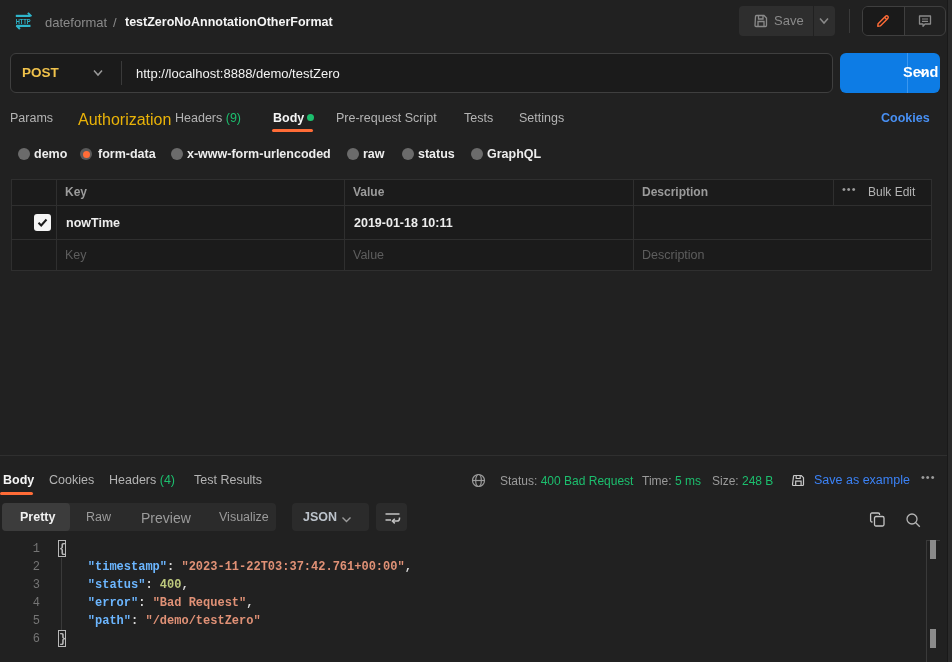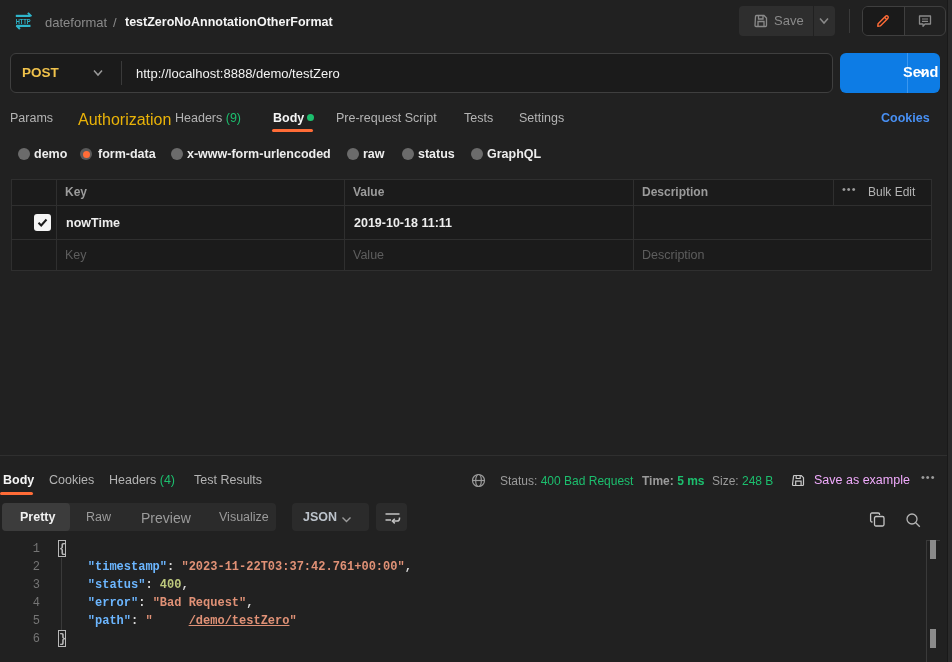--- a/index.html
+++ b/index.html
@@ -111,47 +111,47 @@
 <div class="abs" style="left:353px;top:185px;font-size:12px;font-weight:bold;color:#9b9b9b;">Value</div>
 <div class="abs" style="left:642px;top:185px;font-size:12px;font-weight:bold;color:#9b9b9b;">Description</div>
 <div class="abs" style="left:842px;top:183px;font-size:11px;color:#9b9b9b;letter-spacing:1px;">•••</div>
 <div class="abs" style="left:868px;top:185px;font-size:12px;color:#b4b4b4;">Bulk Edit</div>
 
 <div class="abs" style="left:34px;top:214px;width:17px;height:17px;background:#f5f5f5;border-radius:3px;"></div>
 <svg class="abs" style="left:36px;top:216px;" width="13" height="13" viewBox="0 0 13 13">
   <path d="M2.5 6.8 L5.2 9.5 L10.5 3.5" fill="none" stroke="#1b1b1b" stroke-width="2"></path>
 </svg>
 <div class="abs" style="left:66px;top:216px;font-size:12.5px;font-weight:bold;color:#ededed;">nowTime</div>
-<div class="abs" style="left:354px;top:216px;font-size:12.5px;font-weight:bold;color:#ededed;">2019-10-18 11:11</div>
+<div class="abs" style="left:354px;top:216px;font-size:12.5px;font-weight:bold;color:#ededed;">2019-01-18 10:11</div>
 
 <div class="abs" style="left:65px;top:248px;font-size:12.5px;color:#5e5e5e;">Key</div>
 <div class="abs" style="left:353px;top:248px;font-size:12.5px;color:#5e5e5e;">Value</div>
 <div class="abs" style="left:642px;top:248px;font-size:12.5px;color:#5e5e5e;">Description</div>
 
 <div class="abs" style="left:0;top:455px;width:952px;height:1px;background:#2f2f2f;"></div>
 
 <div class="abs" style="left:3px;top:473px;font-size:12.5px;font-weight:bold;color:#f5f5f5;">Body</div>
 <div class="abs" style="left:0px;top:492px;width:33px;height:2.5px;background:#ff6c37;border-radius:2px;"></div>
 <div class="abs" style="left:49px;top:473px;font-size:12.5px;color:#b4b4b4;">Cookies</div>
 <div class="abs" style="left:109px;top:473px;font-size:12.5px;color:#b4b4b4;">Headers <span style="color:#1cbf6e;">(4)</span></div>
 <div class="abs" style="left:194px;top:473px;font-size:12.5px;color:#b4b4b4;">Test Results</div>
 
 <svg class="abs" style="left:471px;top:473px;" width="15" height="15" viewBox="0 0 15 15">
   <circle cx="7.5" cy="7.5" r="6" fill="none" stroke="#9b9b9b" stroke-width="1.2"></circle>
   <ellipse cx="7.5" cy="7.5" rx="2.8" ry="6" fill="none" stroke="#9b9b9b" stroke-width="1.2"></ellipse>
   <path d="M1.5 7.5 h12" stroke="#9b9b9b" stroke-width="1.2"></path>
 </svg>
 <div class="abs" style="left:500px;top:474px;font-size:12px;color:#9b9b9b;">Status: <span style="color:#1cbf6e;">400 Bad Request</span></div>
-<div class="abs" style="left:642px;top:474px;font-size:12px;color:#9b9b9b;font-weight:bold;">Time: <span style="color:#1cbf6e;">5 ms</span></div>
+<div class="abs" style="left:642px;top:474px;font-size:12px;color:#9b9b9b;">Time: <span style="color:#1cbf6e;">5 ms</span></div>
 <div class="abs" style="left:712px;top:474px;font-size:12px;color:#9b9b9b;">Size: <span style="color:#1cbf6e;">248 B</span></div>
 <svg class="abs" style="left:791px;top:473px;" width="15" height="15" viewBox="0 0 15 15">
   <path d="M2.5 3.5 a1 1 0 0 1 1-1 h6.8 l2.2 2.2 v6.8 a1 1 0 0 1 -1 1 h-9 a1 1 0 0 1 -1-1 z" fill="none" stroke="#c9c9c9" stroke-width="1.2"></path>
   <path d="M4.7 12.2 v-4 h5.4 v4 M5.2 2.7 V5.5 h4 V2.7" fill="none" stroke="#c9c9c9" stroke-width="1.2"></path>
 </svg>
-<div class="abs" style="left:814px;top:473px;font-size:12.5px;color:#f0abfc;">Save as example</div>
+<div class="abs" style="left:814px;top:473px;font-size:12.5px;color:#3b82f6;">Save as example</div>
 <div class="abs" style="left:921px;top:471px;font-size:11px;color:#9b9b9b;letter-spacing:1px;">•••</div>
 
 <div class="abs" style="left:2px;top:503px;width:274px;height:28px;background:#2b2b2b;border-radius:4px;"></div>
 <div class="abs" style="left:2px;top:503px;width:68px;height:28px;background:#3c3c3c;border-radius:4px;"></div>
 <div class="abs" style="left:20px;top:510px;font-size:12.5px;font-weight:bold;color:#f0f0f0;">Pretty</div>
 <div class="abs" style="left:86px;top:510px;font-size:12.5px;color:#9b9b9b;">Raw</div>
 <div class="abs" style="left:141px;top:510px;font-size:14px;color:#9b9b9b;">Preview</div>
 <div class="abs" style="left:219px;top:510px;font-size:12.5px;color:#9b9b9b;">Visualize</div>
 
 <div class="abs" style="left:292px;top:503px;width:77px;height:28px;background:#2b2b2b;border-radius:4px;"></div>
@@ -175,21 +175,21 @@
   <circle cx="7" cy="7" r="5" fill="none" stroke="#b5b5b5" stroke-width="1.3"></circle>
   <path d="M10.8 10.8 L14.8 14.8" stroke="#b5b5b5" stroke-width="1.3"></path>
 </svg>
 
 <div class="abs" style="left:0;top:540px;width:952px;height:122px;font-family:'Liberation Mono',monospace;font-size:12px;font-weight:bold;line-height:18px;">
   <div class="abs" style="left:0;top:0;width:40px;text-align:right;color:#757575;font-weight:normal;">1<br>2<br>3<br>4<br>5<br>6</div>
   <div class="abs" style="left:59px;top:0;color:#d8d8d8;white-space:pre;"><span style="color:#b6b6b6;">{</span>
     <span style="color:#6cb6ff;">"timestamp"</span>: <span style="color:#e09176;">"2023-11-22T03:37:42.761+00:00"</span>,
     <span style="color:#6cb6ff;">"status"</span>: <span style="color:#bdc97d;">400</span>,
     <span style="color:#6cb6ff;">"error"</span>: <span style="color:#e09176;">"Bad Request"</span>,
-    <span style="color:#6cb6ff;">"path"</span>: <span style="color:#e09176;">"<span style="text-decoration:underline;margin-left:36px;">/demo/testZero</span>"</span>
+    <span style="color:#6cb6ff;">"path"</span>: <span style="color:#e09176;">"<span style="">/demo/testZero</span>"</span>
 <span style="color:#b6b6b6;">}</span></div>
 </div>
 
 <div class="abs" style="left:61px;top:558px;width:1px;height:72px;background:#3a3a3a;"></div>
 
 <div class="abs" style="left:58px;top:540px;width:8px;height:17px;border:1px solid #b9b9b9;background:transparent;"></div>
 <div class="abs" style="left:58px;top:630px;width:8px;height:17px;border:1px solid #b9b9b9;background:transparent;"></div>
 
 <div class="abs" style="left:926px;top:540px;width:1px;height:122px;background:#3a3a3a;"></div>
 <div class="abs" style="left:926px;top:540px;width:14px;height:1px;background:#3a3a3a;"></div>

